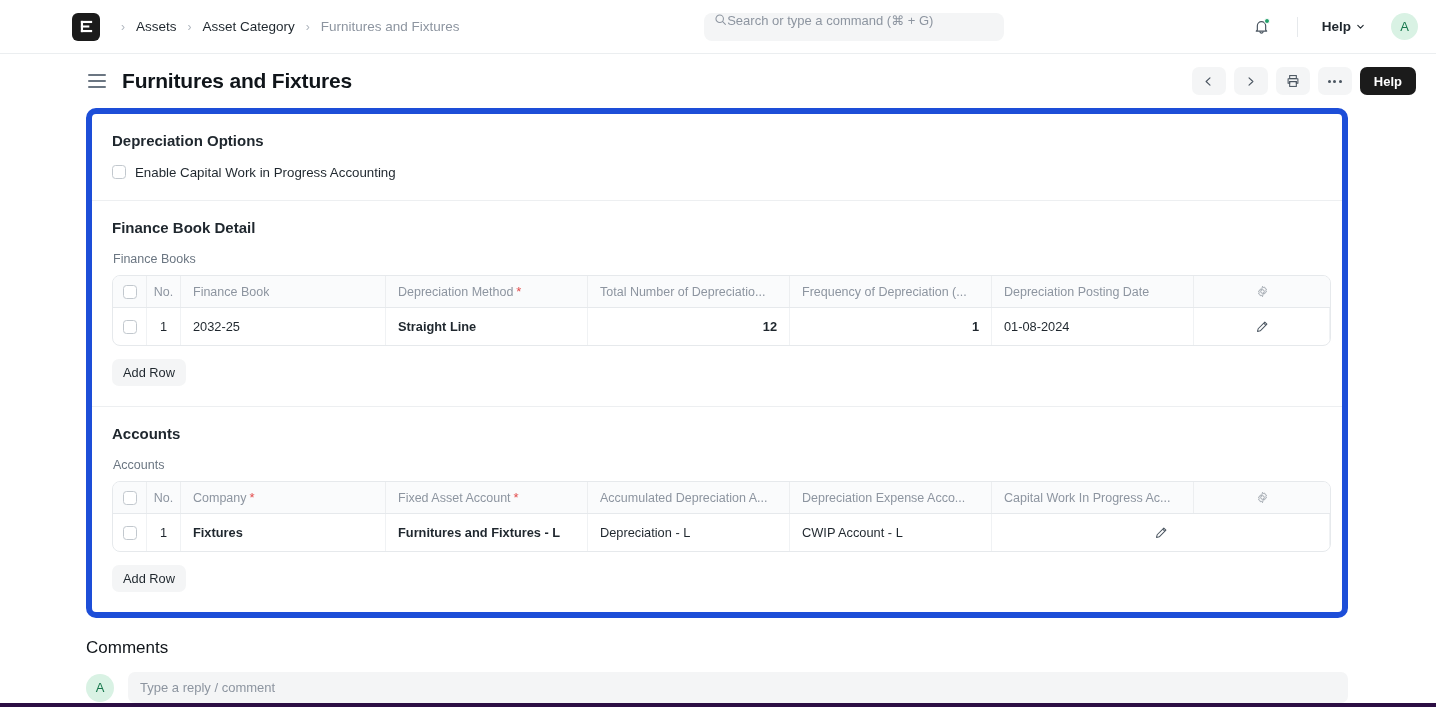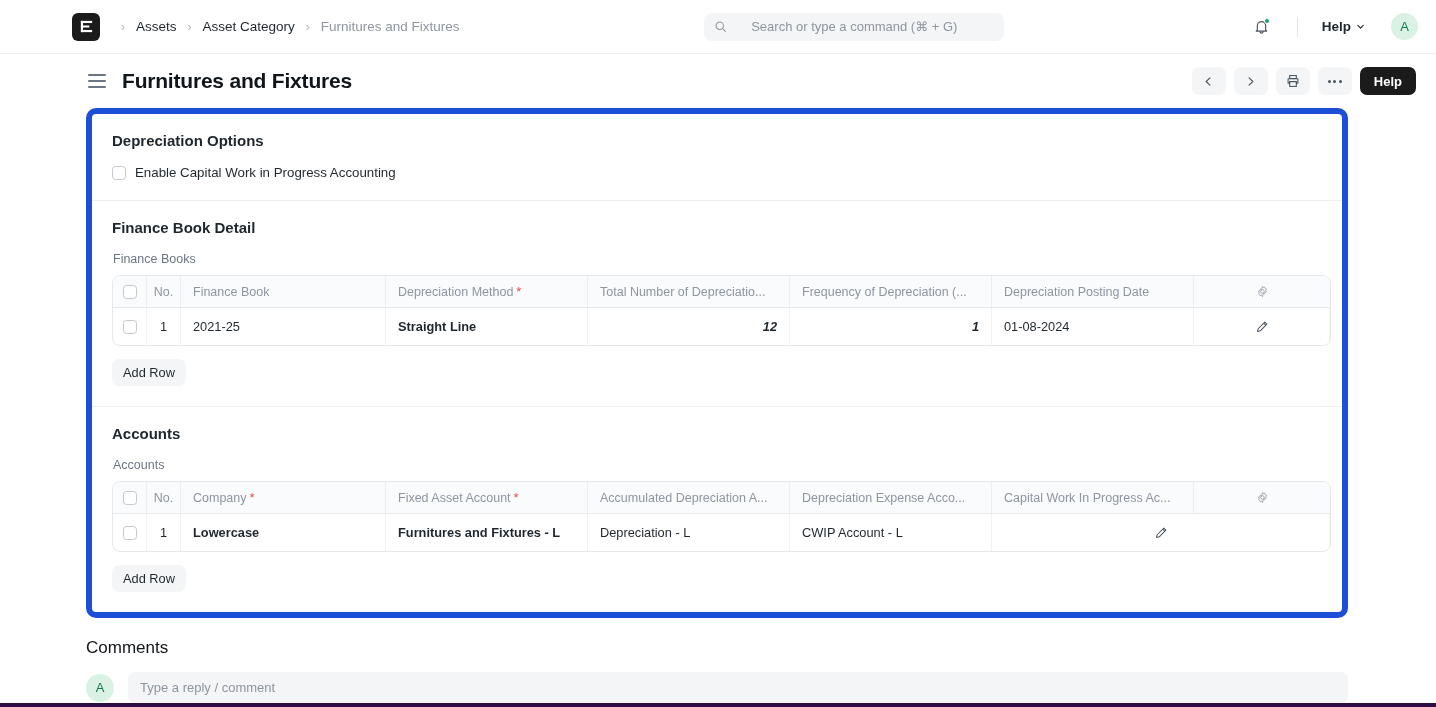--- a/index.html
+++ b/index.html
@@ -56,23 +56,23 @@
     line-height: 1;
   }
   .nav-center {
     flex: 1 1 auto;
     display: flex; justify-content: center;
   }
   .searchbox {
     width: 300px; height: 28px;
     background: #f4f5f6;
     border-radius: 8px;
-    display: flex; align-items: center;
+    display: flex; align-items: flex-start;
     padding: 0 10px;
-    gap: 24px;
+    gap: 0;
   }
   .searchbox .ph {
     font-size: 13px;
     color: #8d95a0;
     white-space: nowrap;
   }
   .nav-right {
     display: flex; align-items: center;
     gap: 8px;
     flex: 0 0 auto;
@@ -182,21 +182,21 @@
     border-bottom: 1px solid #edeff1;
   }
   .sect:last-child { border-bottom: none; }
   .sect-title {
     font-size: 15px;
     font-weight: bold;
     color: #1f272e;
     margin: 0 0 16px 0;
   }
   .checkrow {
-    display: flex; align-items: flex-end; gap: 9px;
+    display: flex; align-items: flex-start; gap: 9px;
     cursor: pointer;
   }
   .cbox {
     width: 14px; height: 14px;
     border: 1.3px solid #c2c8ce;
     border-radius: 3.5px;
     background: #fff;
     flex: 0 0 auto;
   }
   .checkrow span {
@@ -237,21 +237,21 @@
     white-space: nowrap;
   }
   .grow.body .gcell { border-right: 1px solid #f0f2f4; }
   .gcell.last { border-right: none; }
   .gcell.h {
     color: #8d95a0;
     font-size: 12.5px;
   }
   .gcell.v { color: #1f272e; }
   .gcell.bold { font-weight: bold; }
-  .gcell.num { justify-content: flex-end; font-style: italic; }
+  .gcell.num { justify-content: flex-end; }
   .req { color: #e24c4c; margin-left: 3px; font-size: 13px; }
   .c-check { width: 34px; flex: 0 0 34px; justify-content: center; padding: 0; }
   .c-no    { width: 34px; flex: 0 0 34px; justify-content: center; padding: 0; color:#6b7682; }
   .c-wide  { flex: 0 0 205px; }
   .c-med   { flex: 0 0 202px; }
   .c-gear  { flex: 1 1 auto; justify-content: center; }
   .trunc { overflow: hidden; text-overflow: ellipsis; white-space: nowrap; display:block; }
 
   .addrow-btn {
     margin-top: 13px;
@@ -442,21 +442,21 @@
                 <path d="M8 1.6l1 1.5 1.8-.5.5 1.8 1.6.6-.8 1.7.8 1.7-1.6.6-.5 1.8-1.8-.5L8 14.4l-1-1.7-1.8.5-.5-1.8-1.6-.6.8-1.7-.8-1.7 1.6-.6.5-1.8 1.8.5z" fill="none" stroke="#9aa1a9" stroke-width="1.05" stroke-linejoin="round"></path>
               </svg>
             </div>
           </div>
 
           <div class="grow body">
             <div class="gcell v c-check">
               <span class="cbox"></span>
             </div>
             <div class="gcell v c-no">1</div>
-            <div class="gcell v c-wide">2021-25</div>
+            <div class="gcell v c-wide">2032-25</div>
             <div class="gcell v c-med bold">Straight Line</div>
             <div class="gcell v c-med num bold">12</div>
             <div class="gcell v c-med num bold">1</div>
             <div class="gcell v c-med">01-08-2024</div>
             <div class="gcell v c-gear last">
               <svg width="14" height="14" viewBox="0 0 16 16" aria-hidden="true">
                 <path d="M11.2 2.4l2.4 2.4-7.6 7.6-3.1.7.7-3.1z" fill="none" stroke="#4a5560" stroke-width="1.15" stroke-linejoin="round"></path>
                 <line x1="10" y1="3.6" x2="12.4" y2="6" stroke="#4a5560" stroke-width="1.15"></line>
               </svg>
             </div>
@@ -499,21 +499,21 @@
                 <path d="M8 1.6l1 1.5 1.8-.5.5 1.8 1.6.6-.8 1.7.8 1.7-1.6.6-.5 1.8-1.8-.5L8 14.4l-1-1.7-1.8.5-.5-1.8-1.6-.6.8-1.7-.8-1.7 1.6-.6.5-1.8 1.8.5z" fill="none" stroke="#9aa1a9" stroke-width="1.05" stroke-linejoin="round"></path>
               </svg>
             </div>
           </div>
 
           <div class="grow body">
             <div class="gcell v c-check">
               <span class="cbox"></span>
             </div>
             <div class="gcell v c-no">1</div>
-            <div class="gcell v c-wide bold">Lowercase</div>
+            <div class="gcell v c-wide bold">Fixtures</div>
             <div class="gcell v c-med bold">Furnitures and Fixtures - L</div>
             <div class="gcell v c-med">Depreciation - L</div>
             <div class="gcell v c-med">CWIP Account - L</div>
             <div class="gcell v c-gear last">
               <svg width="14" height="14" viewBox="0 0 16 16" aria-hidden="true">
                 <path d="M11.2 2.4l2.4 2.4-7.6 7.6-3.1.7.7-3.1z" fill="none" stroke="#4a5560" stroke-width="1.15" stroke-linejoin="round"></path>
                 <line x1="10" y1="3.6" x2="12.4" y2="6" stroke="#4a5560" stroke-width="1.15"></line>
               </svg>
             </div>
           </div>

